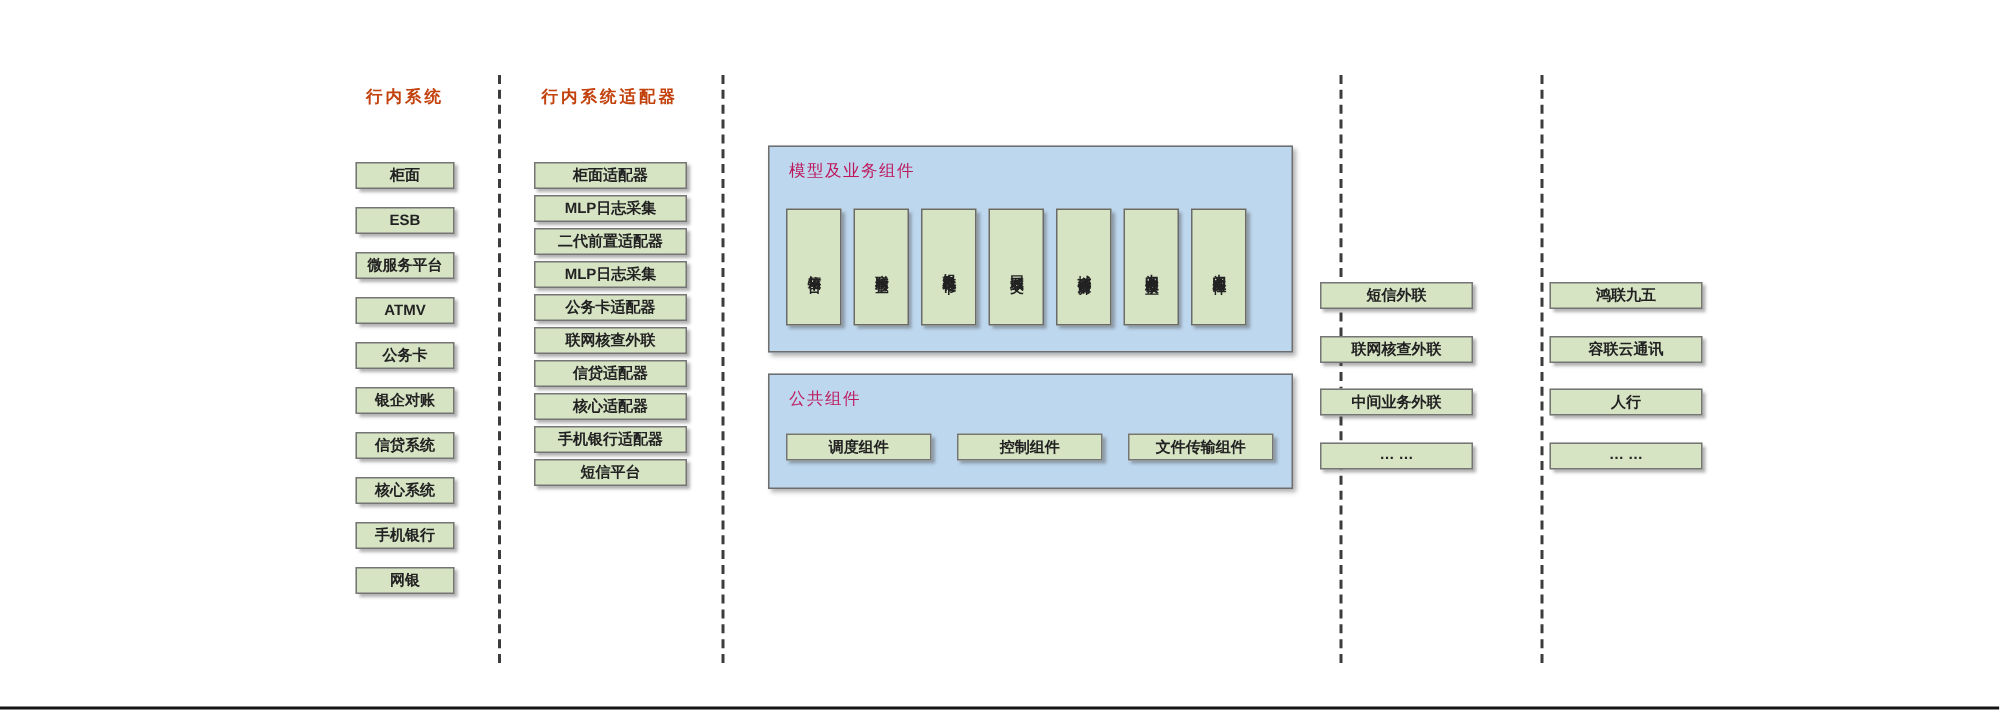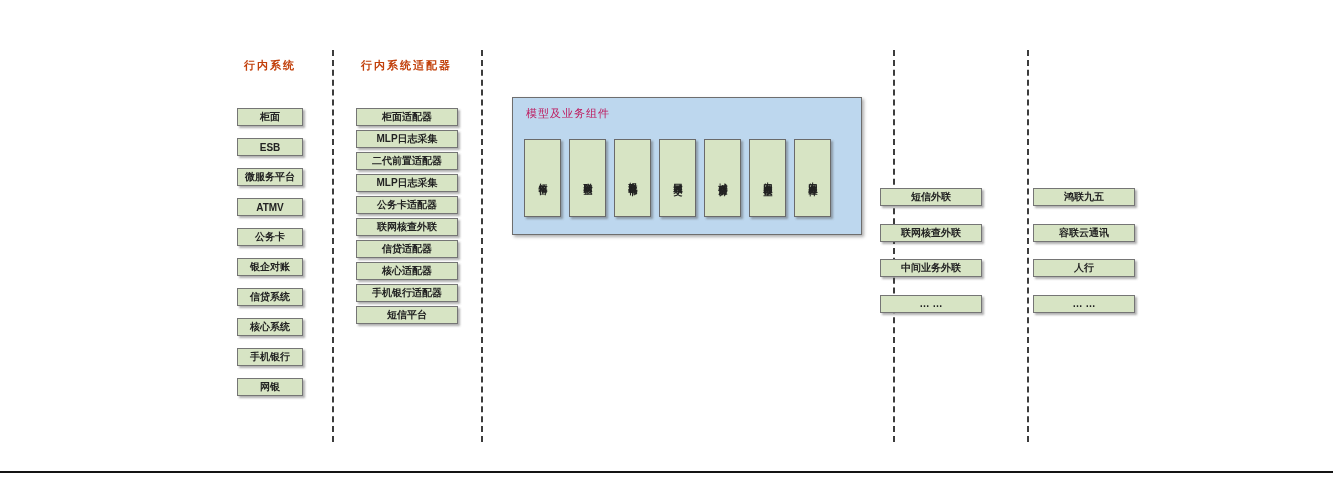--- a/index.html
+++ b/index.html
@@ -93,20 +93,28 @@
       <div class="vnode">短信平台</div>
       <div class="vnode">联网核查</div>
       <div class="vnode">银联及银行卡</div>
       <div class="vnode">同城票交</div>
       <div class="vnode">城商行清算</div>
       <div class="vnode">中间业务模型</div>
       <div class="vnode">中间业务组件</div>
     </div>
   </div>
 
+  <div class="panel" style="top:249px;height:77px">
+    <div class="panel-title">公共组件</div>
+    <div class="hstack" style="left:11px;top:39px;gap:17px">
+      <div class="node" style="width:97px">调度组件</div>
+      <div class="node" style="width:97px">控制组件</div>
+      <div class="node" style="width:97px">文件传输组件</div>
+    </div>
+  </div>
 
 
   <div class="vstack" style="left:880px;top:188px;width:102px;gap:17.5px">
     <div class="node">短信外联</div>
     <div class="node">联网核查外联</div>
     <div class="node">中间业务外联</div>
     <div class="node">… …</div>
   </div>
 
   <div class="vstack" style="left:1033px;top:188px;width:102px;gap:17.5px">

